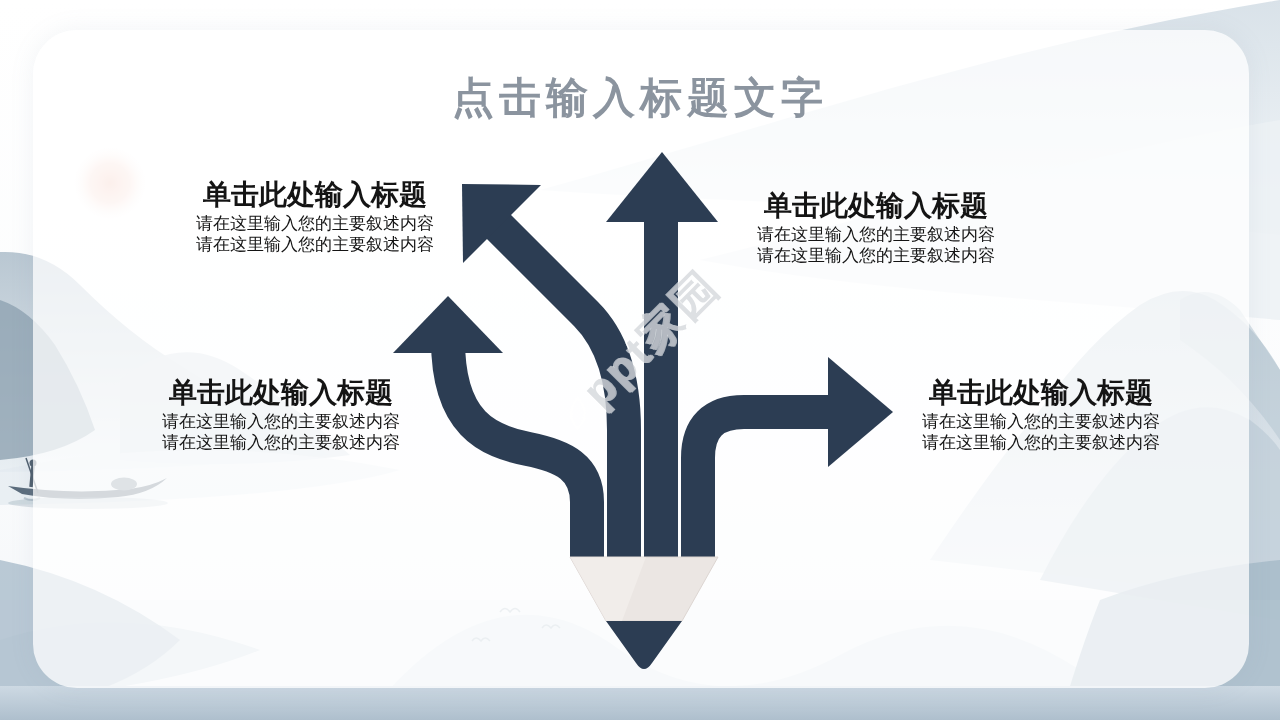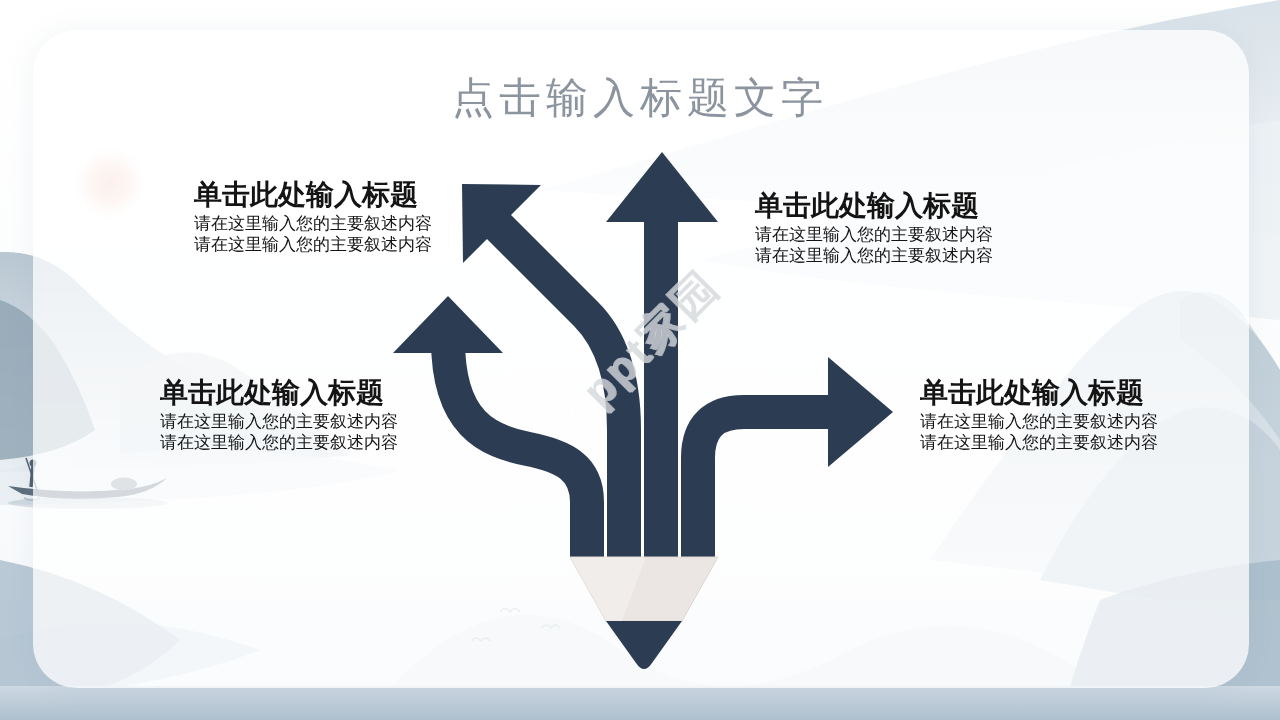--- a/index.html
+++ b/index.html
@@ -11,29 +11,29 @@
   .slide *{box-sizing:border-box;}
   svg{display:block;}
   .bg-art{position:absolute;inset:0;z-index:0;}
   .overlay-panel{
     position:absolute;left:33px;top:30px;width:1216px;height:658px;
     background:rgba(255,255,255,0.74);border-radius:44px;z-index:1;
     box-shadow:0 0 24px rgba(130,150,170,0.10);
   }
   .main-title{
     position:absolute;top:70px;left:0;width:100%;text-align:center;z-index:3;
-    font-size:42px;font-weight:400;letter-spacing:5px;color:var(--heading,#8b949f);
+    font-size:42px;font-weight:700;letter-spacing:5px;color:var(--heading,#8b949f);
     white-space:nowrap;
   }
   .diagram{position:absolute;inset:0;z-index:2;}
   .nvs{stroke:var(--arrow,#2c3d53);fill:none;stroke-width:34;stroke-linecap:butt;}
   .nv{fill:var(--arrow,#2c3d53);}
   .wood{fill:var(--wood,#ebe6e3);stroke:#ddd6d2;stroke-width:1;}
   .wood-hl{fill:#f6f2f0;opacity:.55;}
-  .block{position:absolute;width:242px;z-index:3;cursor:pointer;}
+  .block{position:absolute;width:242px;text-align:center;z-index:3;cursor:pointer;}
   .block-title{
     font-size:28px;line-height:30px;font-weight:700;color:var(--text,#141414);
     white-space:nowrap;margin-bottom:3px;
   }
   .block-line{font-size:17px;line-height:21px;color:var(--text,#141414);white-space:nowrap;}
   .b-tl{left:194px;top:180px;}
   .b-tr{left:755px;top:191px;}
   .b-ml{left:160px;top:378px;}
   .b-mr{left:920px;top:378px;}
   .watermark{

